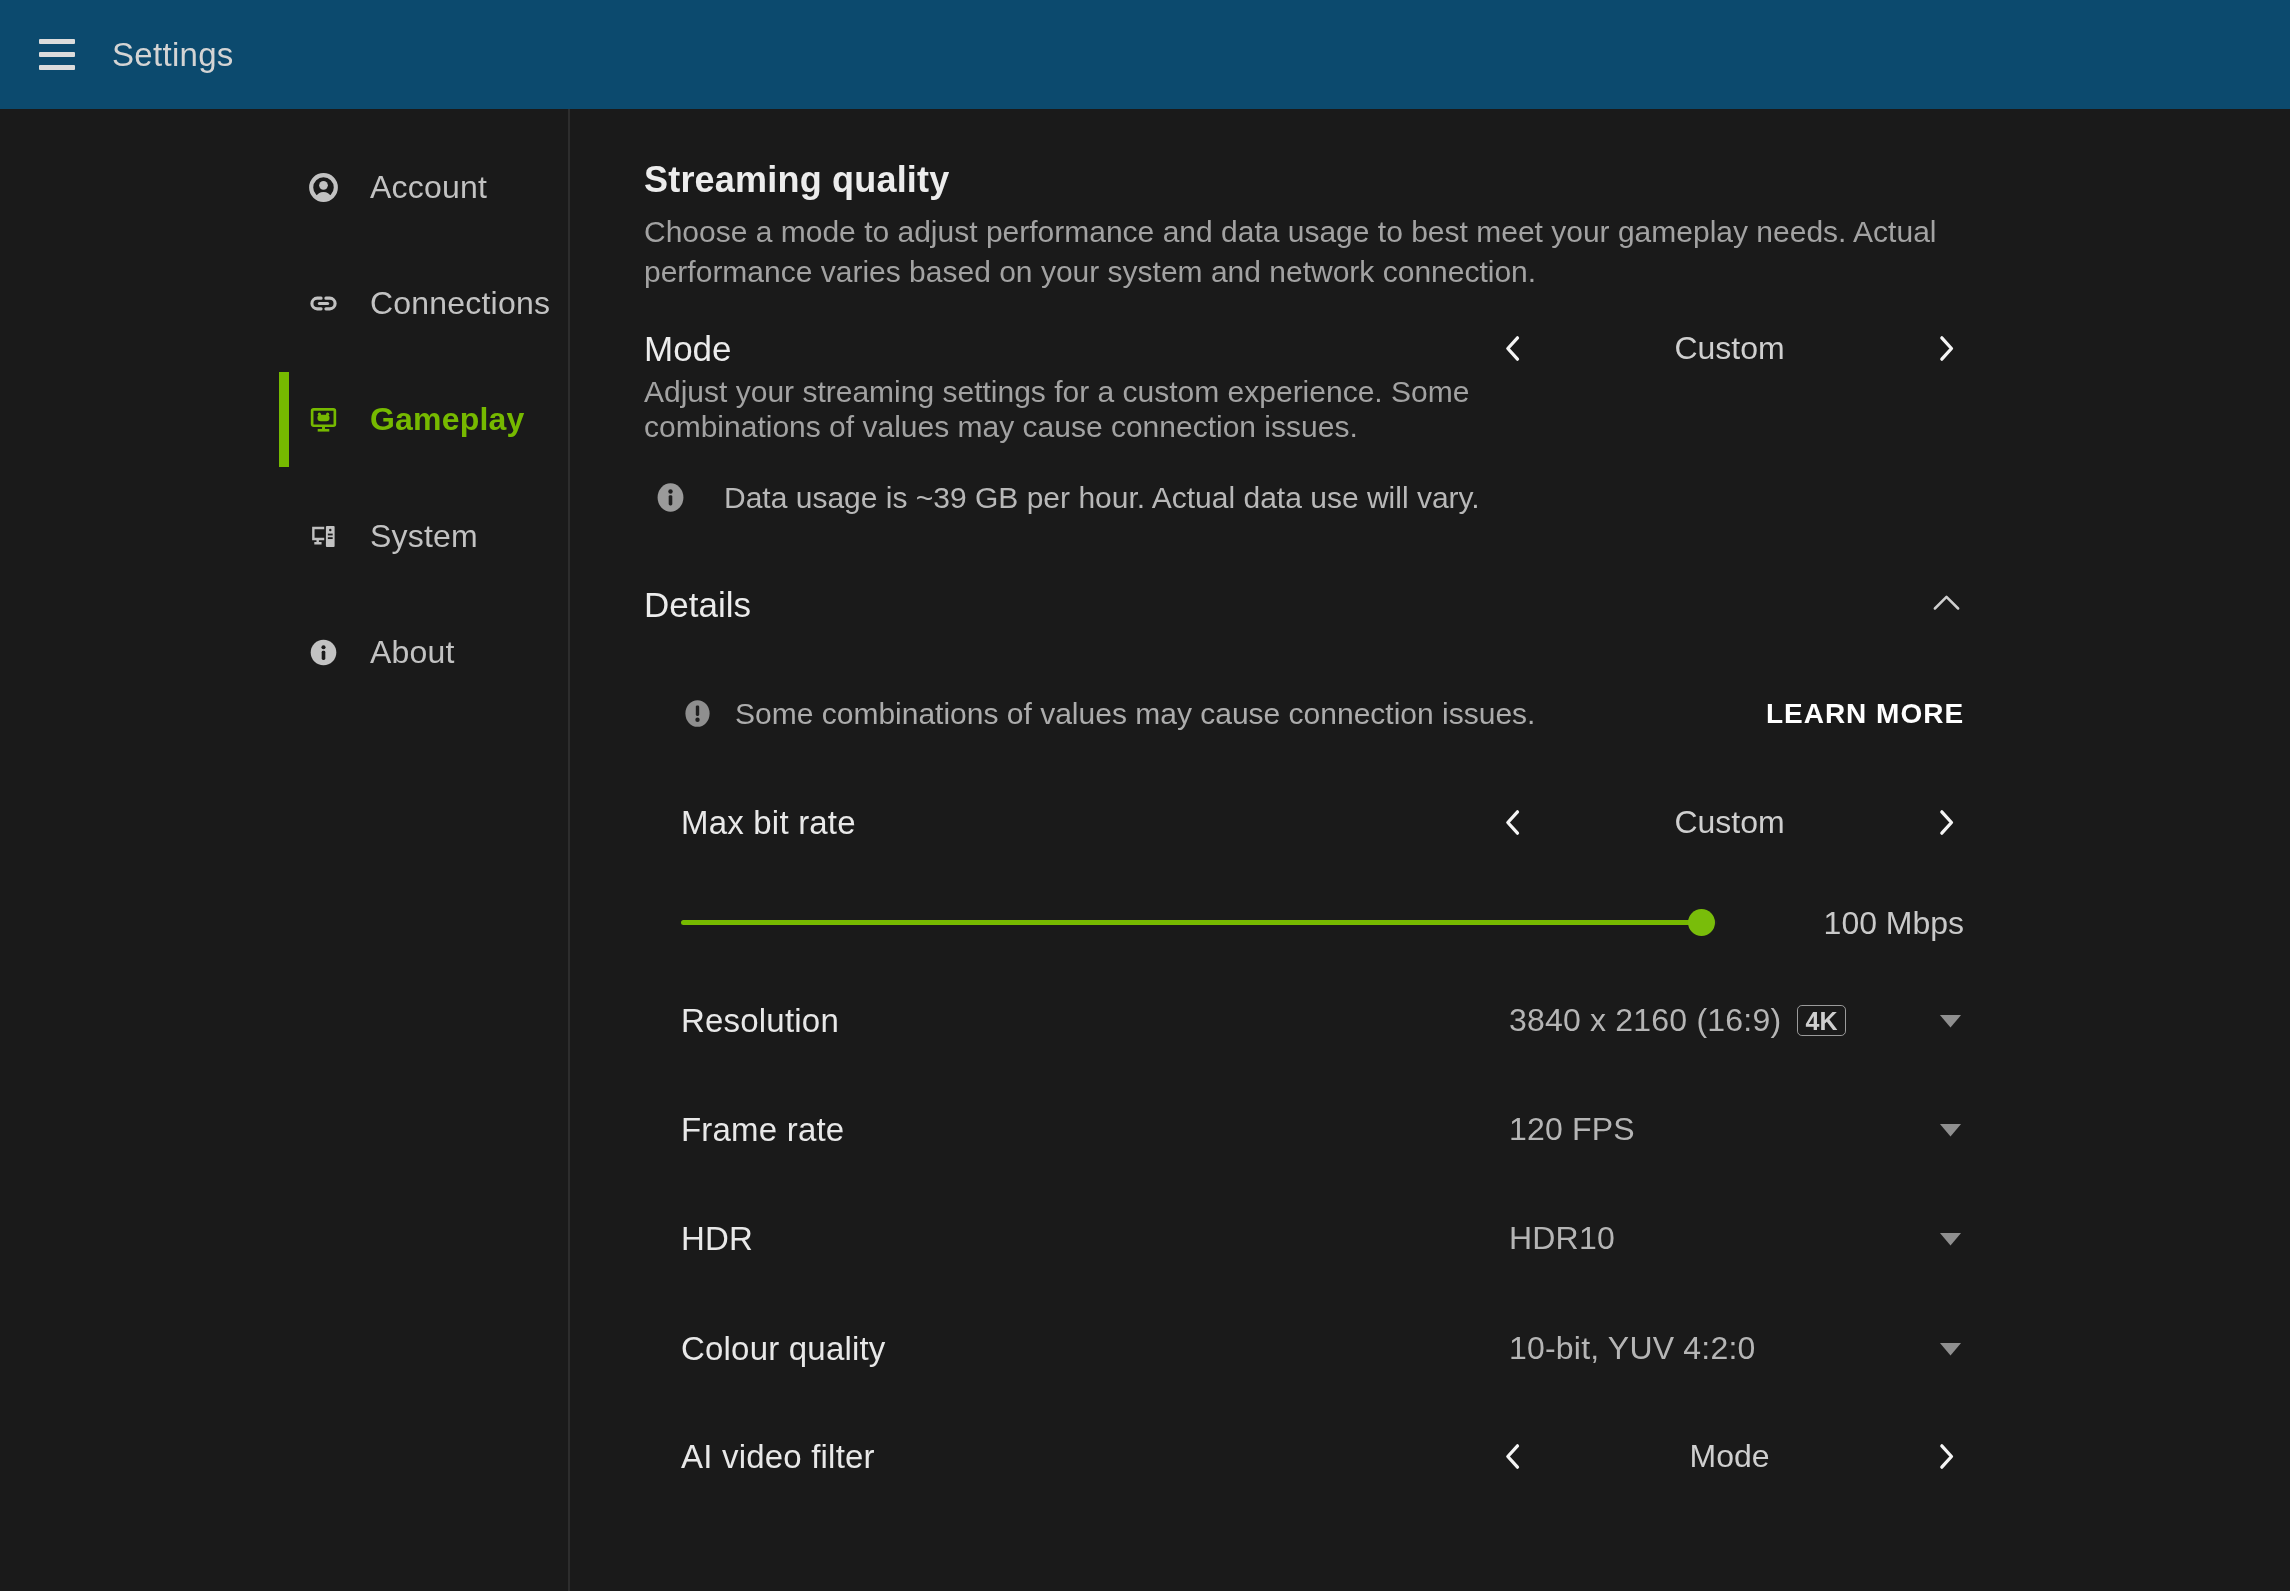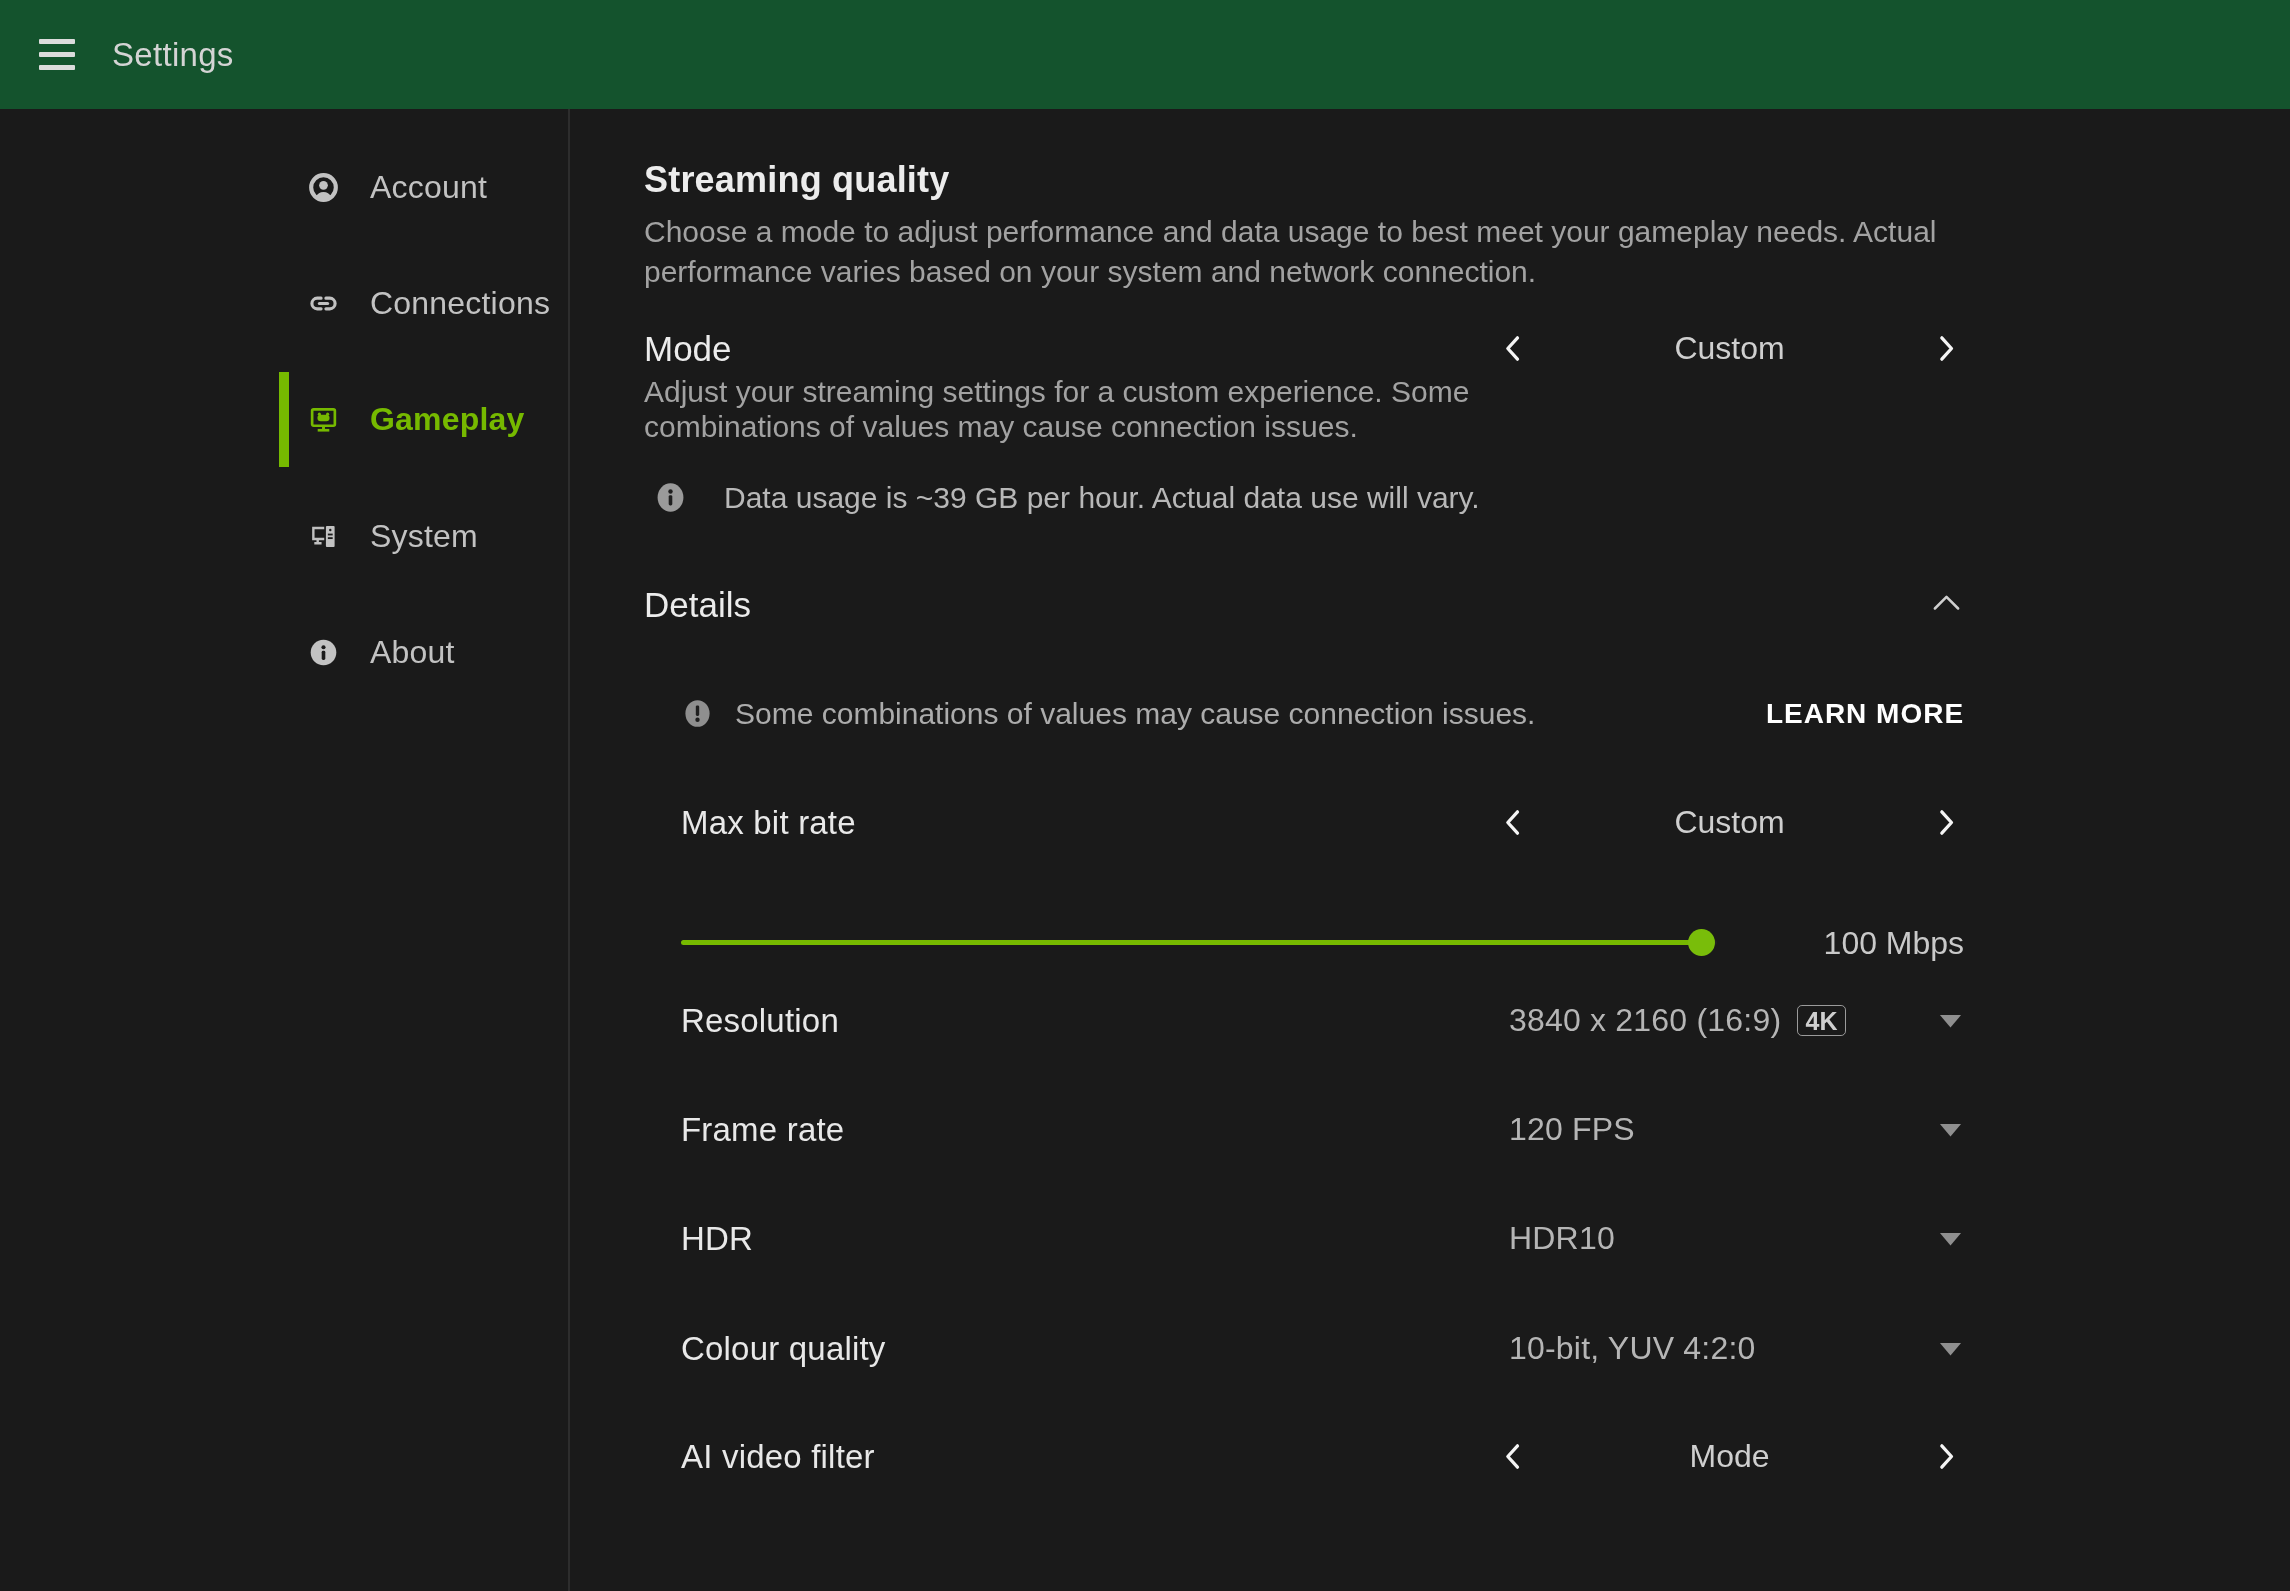--- a/index.html
+++ b/index.html
@@ -6,21 +6,21 @@
   * { margin:0; padding:0; box-sizing:border-box; }
   html,body { background:#000; }
   .page {
     position:relative; width:2290px; height:1591px; overflow:hidden;
     background:#1a1a1a; font-family:"Liberation Sans", sans-serif;
     -webkit-font-smoothing:antialiased;
   }
   
   .topbar {
     position:absolute; top:0; left:0; right:0; height:109px;
-    background:#14532d; display:flex; align-items:center;
+    background:#0c4a6e; display:flex; align-items:center;
   }
   .hamburger { position:absolute; left:39px; top:39px; width:36px; height:31px;
     background:none; border:none; cursor:pointer; }
   .hamburger span { display:block; width:36px; height:4.9px; background:#dcdcdc; border-radius:1px; }
   .hamburger span + span { margin-top:7.8px; }
   .topbar-title { position:absolute; left:112px; font-size:33px; color:#d4d4d4; letter-spacing:0.3px; }
 
   
   .sidebar { position:absolute; top:109px; left:0; width:568px; bottom:0; }
   .v-divider { position:absolute; top:109px; left:568px; width:1.9px; bottom:0; background:#2d2d2d; }
@@ -73,21 +73,21 @@
   .collapse-btn polyline { fill:none; stroke:#cfcfcf; stroke-width:2.6; stroke-linecap:round; stroke-linejoin:round; }
 
   .warning-row { top:583px; height:43px; display:flex; align-items:center; }
   .warn-icon { position:absolute; left:39px; width:29px; height:29px; }
   .warn-text { position:absolute; left:91px; font-size:30px; color:#acacac; }
   .learn-more { position:absolute; right:1.9px; background:none; border:none; cursor:pointer;
     font-family:"Liberation Sans", sans-serif; font-size:28px; font-weight:700; color:#ffffff; letter-spacing:1px; }
 
   .maxbit-row { top:692px; height:43px; display:flex; align-items:center; }
 
-  .slider-row { top:792px; height:43px;margin-top:20px; }
+  .slider-row { top:792px; height:43px; }
   .slider { position:absolute; left:37px; top:50%; width:1036px; height:5.8px; margin-top:-2.9px;
     background:#222; border-radius:2.9px; cursor:pointer; }
   .slider-fill { position:absolute; left:0; top:0; height:5.8px; background:#76b900; border-radius:2.9px; }
   .slider-thumb { position:absolute; top:50%; margin-top:-13.6px; width:27px; height:27px;
     border-radius:50%; background:#79bd0a; cursor:grab; }
   .slider-readout { position:absolute; right:1.9px; top:50%; transform:translateY(-50%);
     font-size:32px; color:#c9c9c9; }
 
   .dd-row { height:43px; display:flex; align-items:center; }
   .dd-value-wrap { position:absolute; left:865px; display:flex; align-items:center; gap:15.5px; }

